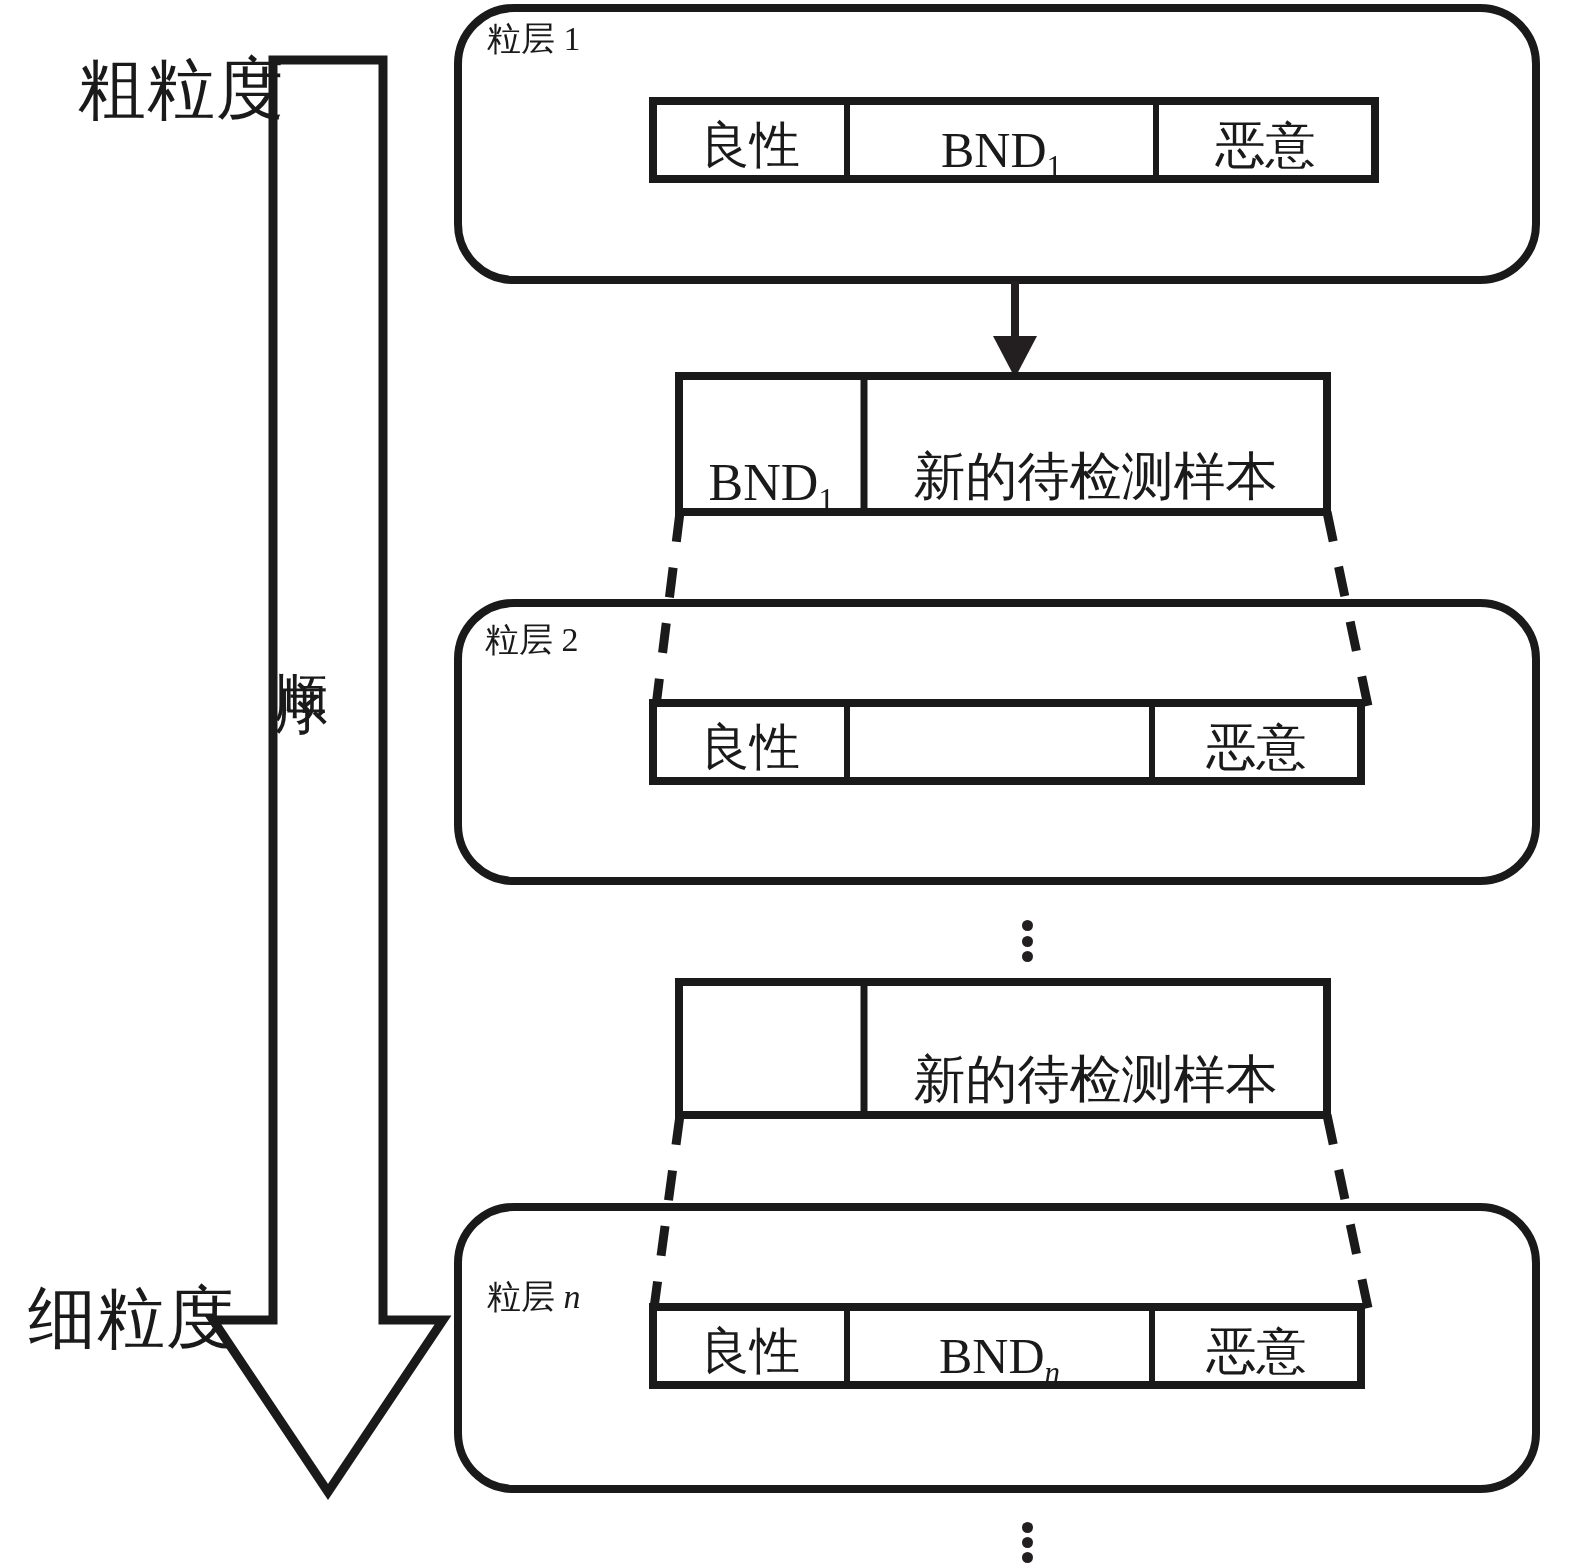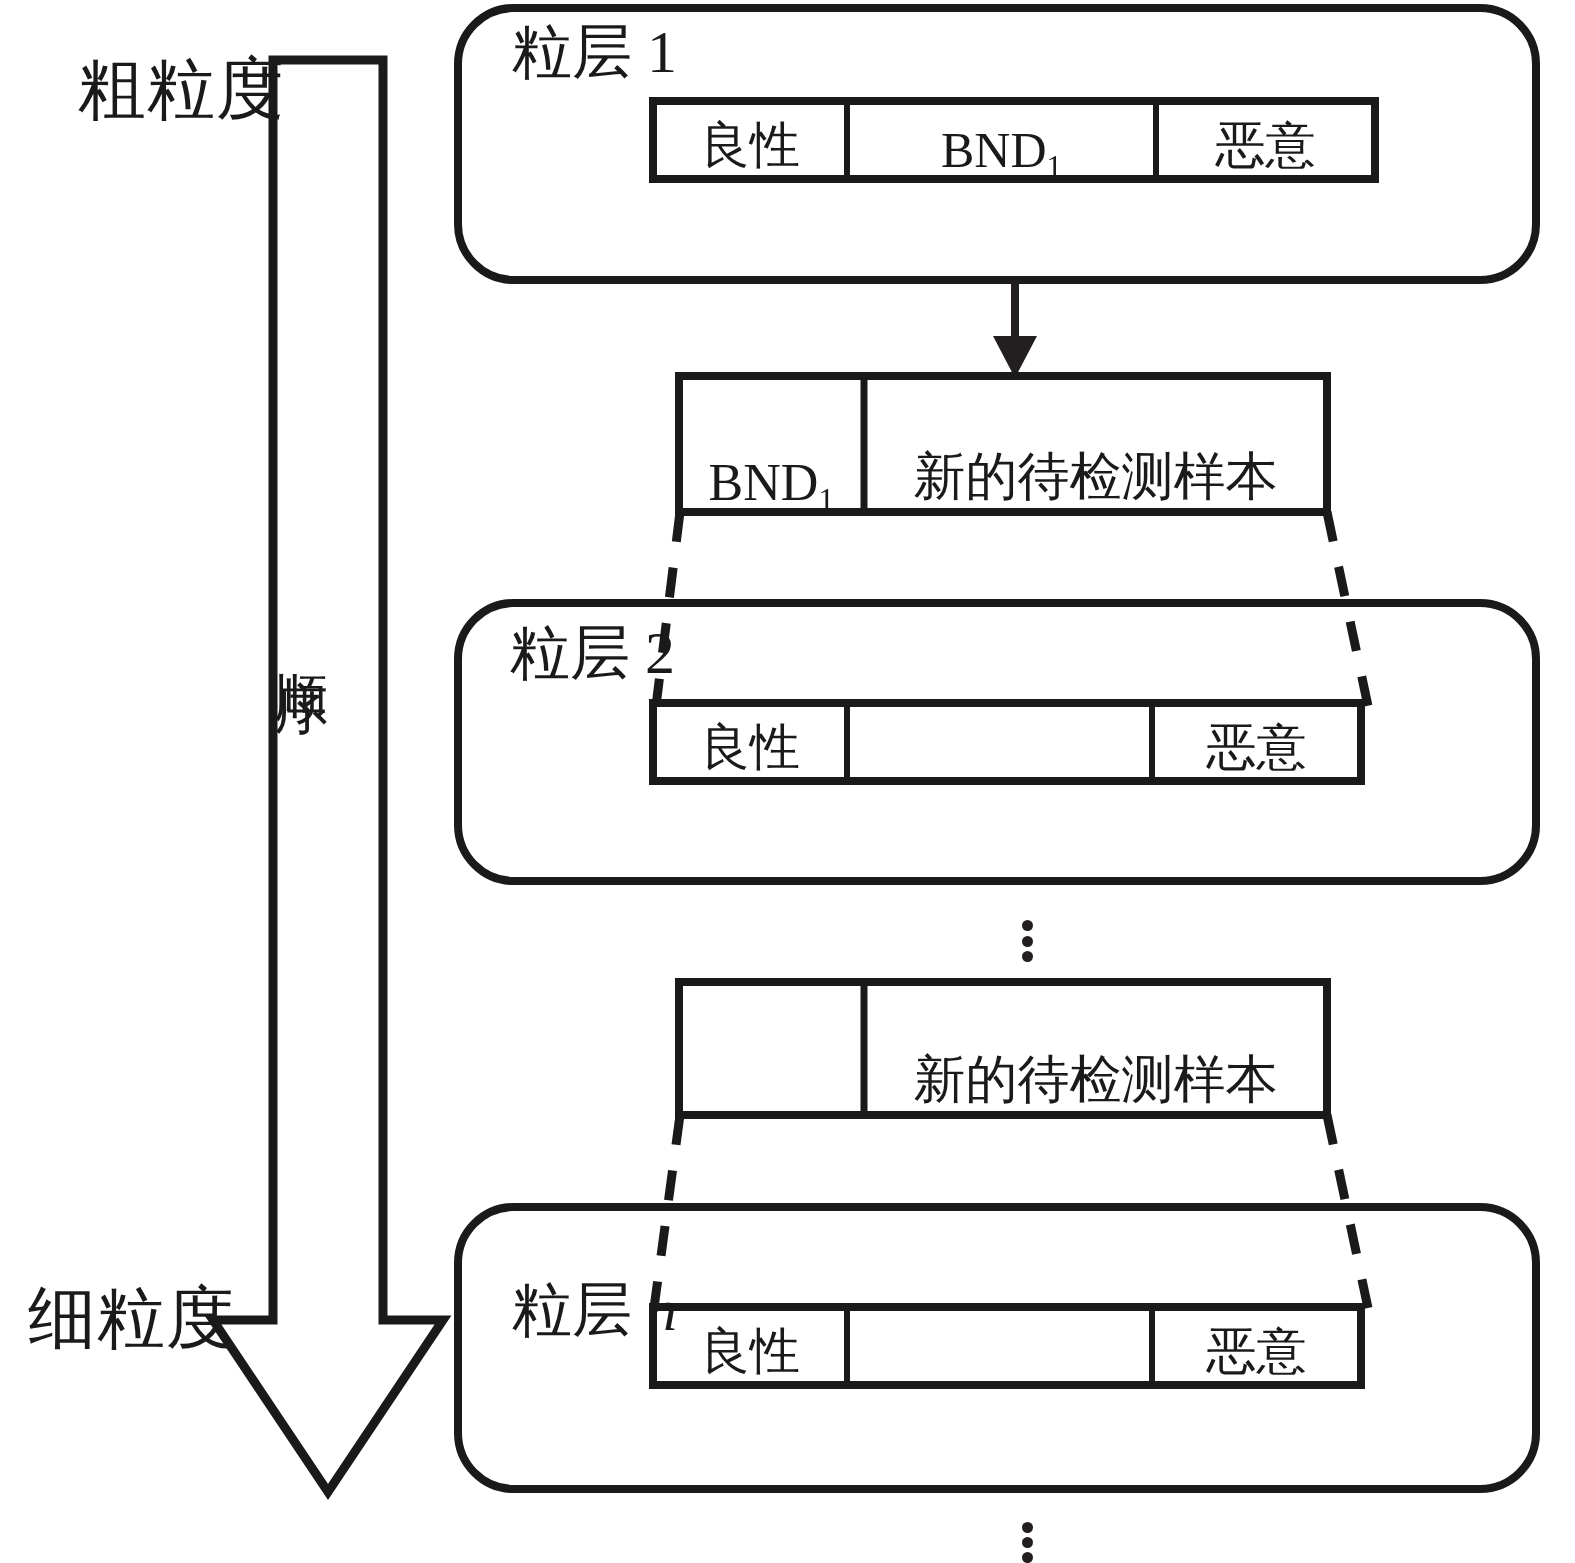--- a/index.html
+++ b/index.html
@@ -38,22 +38,21 @@
   }
   .side-label-vertical {
     font-size: 54px;
     writing-mode: vertical-rl;
     text-orientation: upright;
     letter-spacing: 6px;
     white-space: pre;
   }
   
   .layer-title {
-    font-size: 60px;
-    margin-left: 25px;
+    font-size: 34px;
   }
   .layer-title .ital {
     font-style: italic;
   }
   
   .cell-text {
     font-size: 50px;
   }
   .cell-text sub {
     font-size: 0.62em;
@@ -201,20 +200,23 @@
     <span class="mid-text">新的待检测样本</span>
   </div>
 
   <div class="txt layer-title" style="left:487px; top:1280px;">
     <span>粒层</span><span>&nbsp;</span><span class="ital">n</span>
   </div>
 
   <div class="centerbox" style="left:653px; top:1307px; width:194px; height:78px;">
     <span class="cell-text">良性</span>
   </div>
+  <div class="centerbox" style="left:847px; top:1307px; width:305px; height:78px;">
+    <span class="cell-text"><span>BND</span><sub class="ital">n</sub></span>
+  </div>
   <div class="centerbox" style="left:1152px; top:1307px; width:209px; height:78px;">
     <span class="cell-text">恶意</span>
   </div>
 
   <div class="dots" style="left:1021px; top:1522px; width:12px; height:41px;">
     <i></i>
       <i></i>
       <i></i>
   </div>
 

